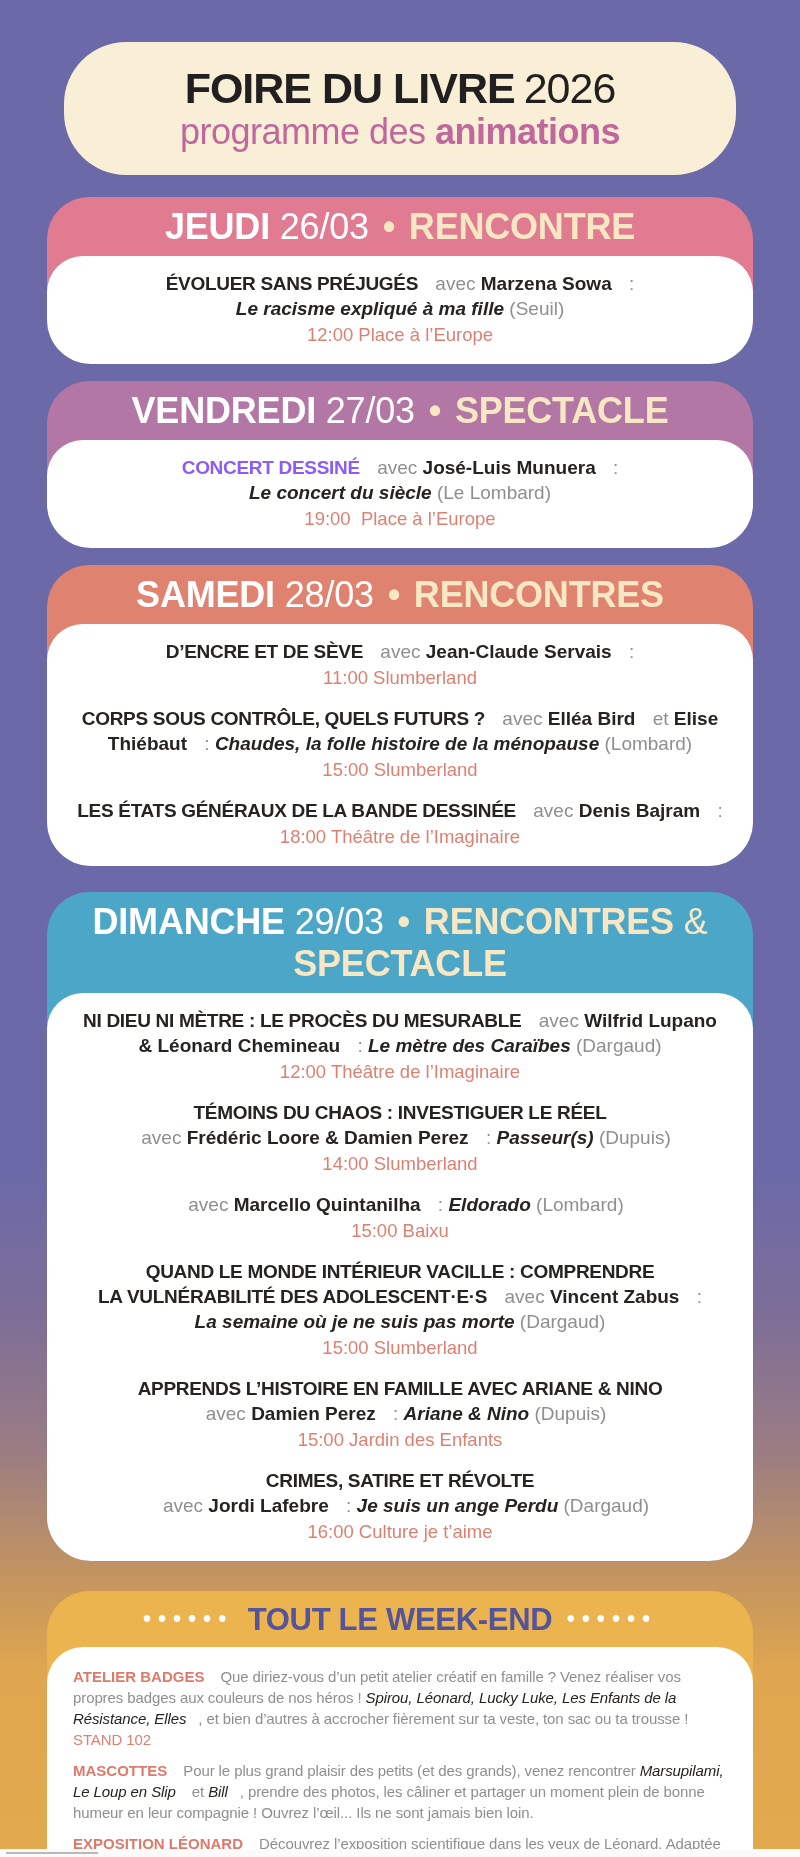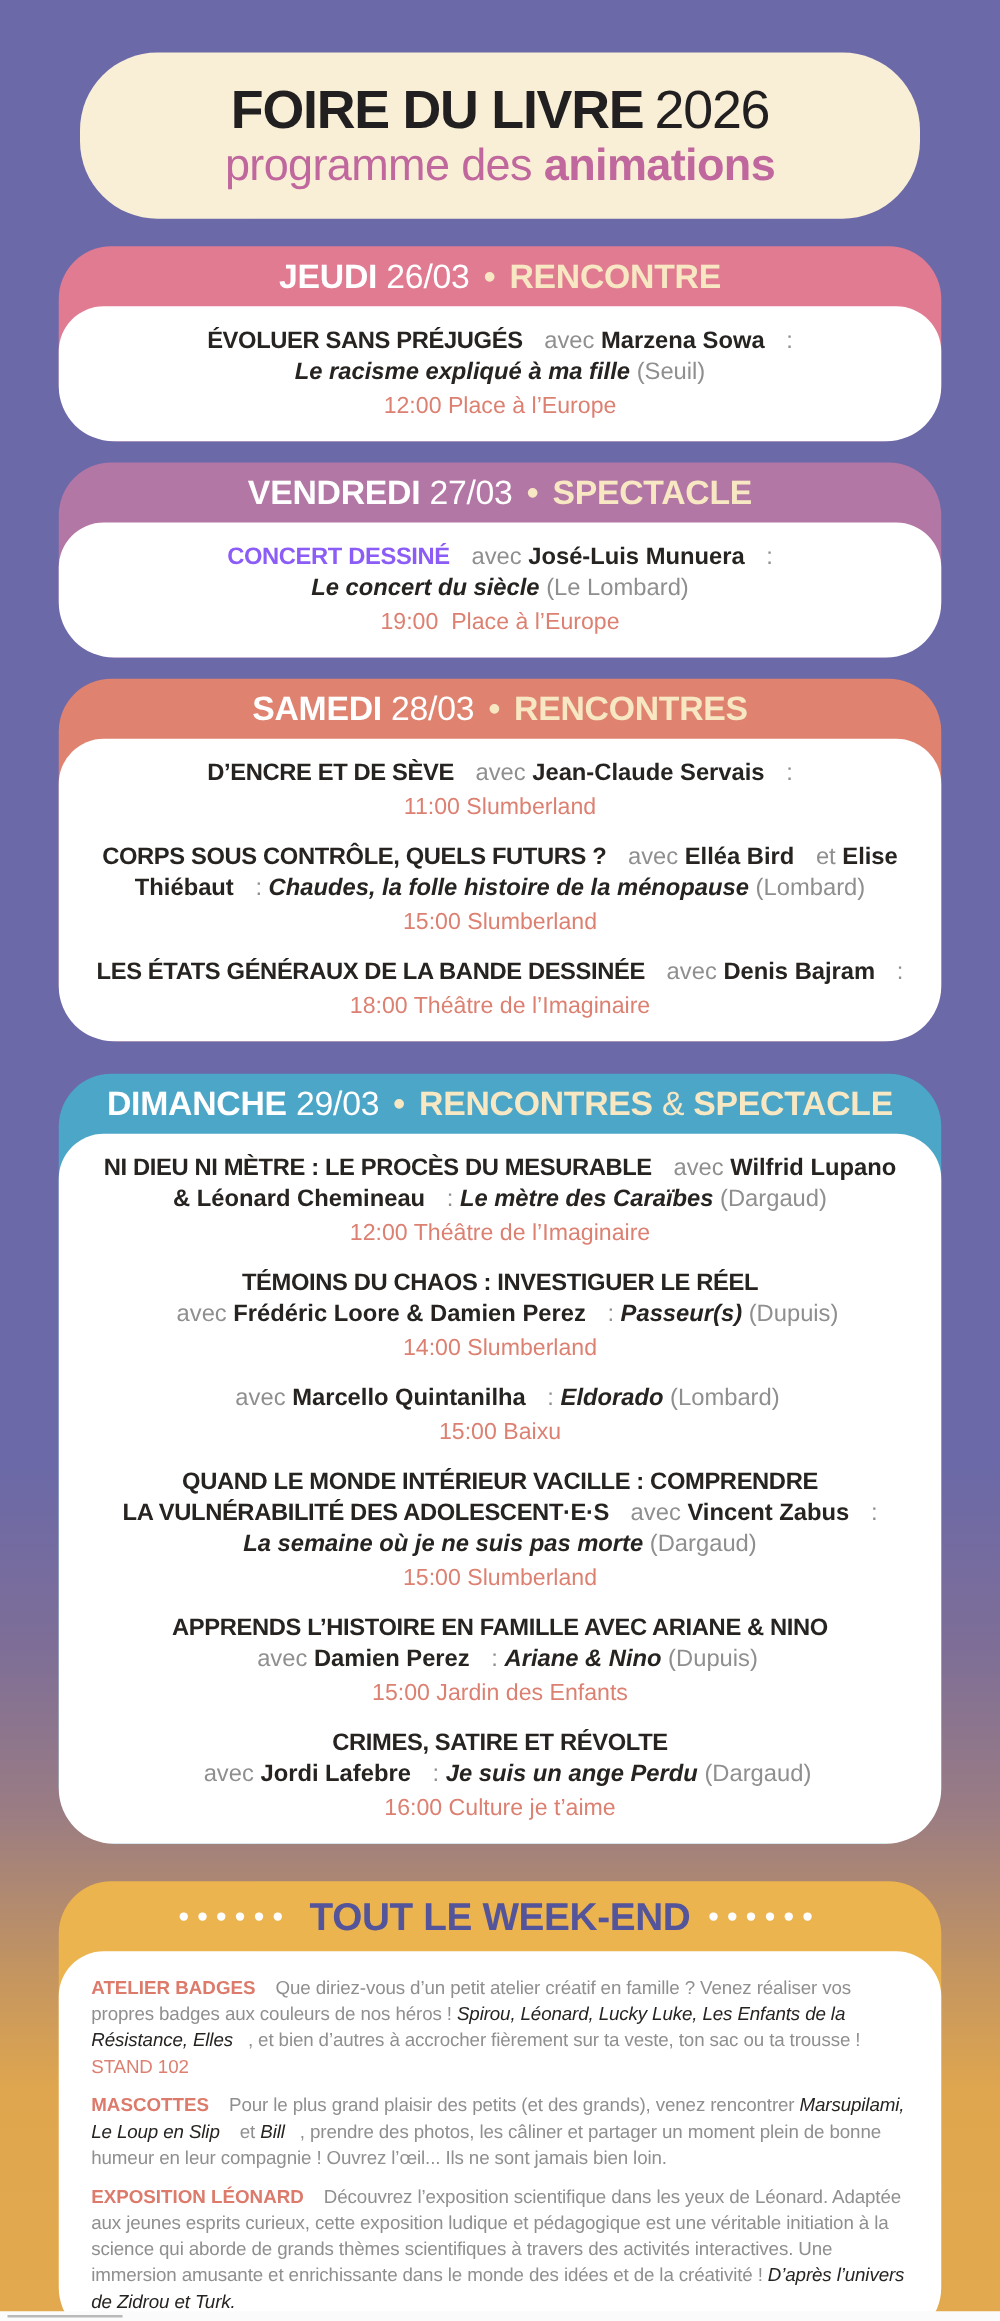--- a/index.html
+++ b/index.html
@@ -31,21 +31,21 @@
     font-weight:500;color:#C0689E;letter-spacing:-0.5px;
   }
   .sub-title .sub-b{font-weight:800;}
   
   #sections{width:706px;margin:0 auto;}
   .day-section{border-radius:42px 42px 46px 46px;margin-bottom:17px;}
   #sections .day-section:nth-of-type(3){margin-bottom:26px;}
   #sections .day-section:nth-of-type(4){margin-bottom:30px;}
   .day-header{
     text-align:center;padding:9px 0 8px;
-    font-size:27px;font-weight:900;color:#ffffff;letter-spacing:-0.2px;
+    font-size:36px;font-weight:900;color:#ffffff;letter-spacing:-0.2px;
   }
   .hdr-date{font-weight:400;}
   .hdr-sep{color:#F7E7C3;font-weight:900;margin:0 4px;}
   .seg-k{color:#F7E7C3;font-weight:900;}
   .seg-amp{color:#F7E7C3;font-weight:500;}
   .events-card{
     background:#ffffff;border-radius:36px 36px 44px 44px;
     padding:15px 22px 17px;box-sizing:border-box;
   }
   .event + .event{margin-top:16px;}

